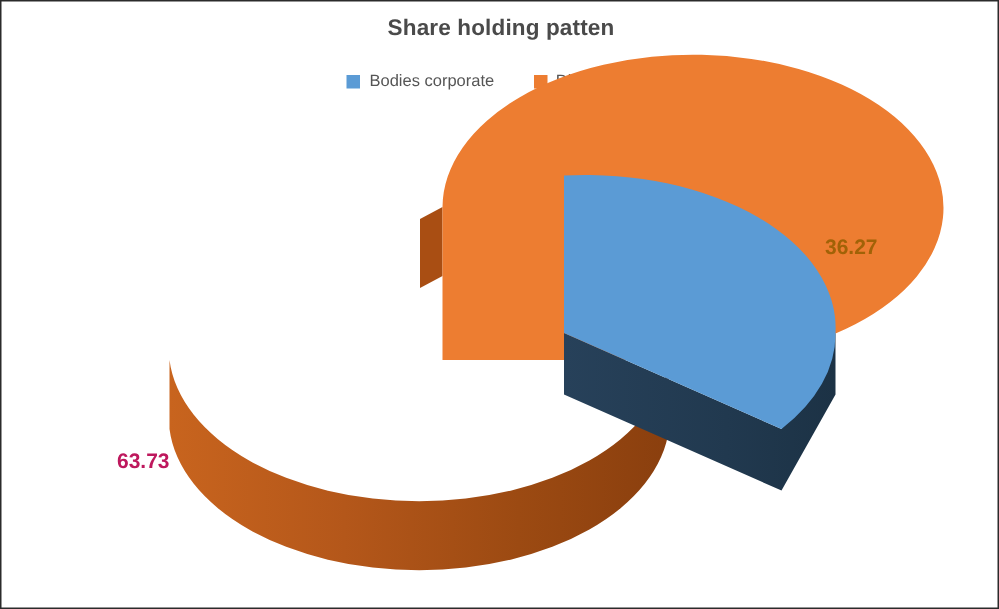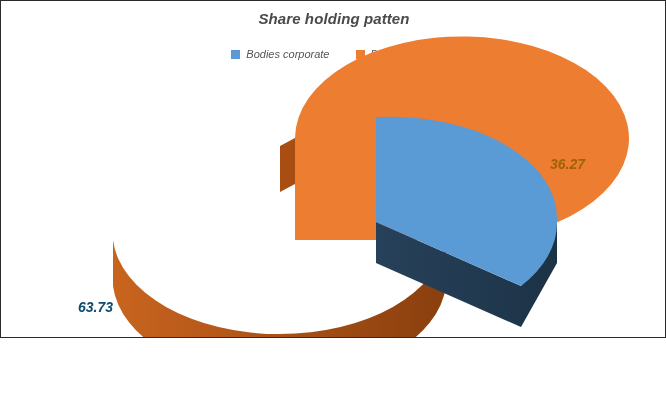--- a/index.html
+++ b/index.html
@@ -6,26 +6,25 @@
     margin: 0;
     padding: 0;
     background: #ffffff;
   }
   body {
     font-family: "Liberation Sans", sans-serif;
   }
   #chart-frame {
     position: relative;
     width: 666px;
-    height: 338px;
+    height: 406px;
     background: #ffffff;
     box-sizing: border-box;
     border: 1px solid #2b2b2b;
     overflow: hidden;
-    font-style: italic;
   }
   #chart-title {
     position: absolute;
     top: 9px;
     left: 0;
     width: 666px;
     text-align: center;
     font-size: 15px;
     font-weight: bold;
     color: #4a4a4a;
@@ -134,15 +133,15 @@
                L 375,221
                L 520,285
                A 167,102 0 0 0 556,221
                A 167,102 0 0 0 375,116
                Z"></path>
     </g>
   </svg>
 
   <div class="slice-label" id="label-blue" style="color: #a16207;">36.27</div>
 
-  <div class="slice-label" id="label-orange" style="color: #0c4a6e;">63.73</div>
+  <div class="slice-label" id="label-orange" style="color: #be185d;">63.73</div>
 
 </div>
 
 </body></html>

